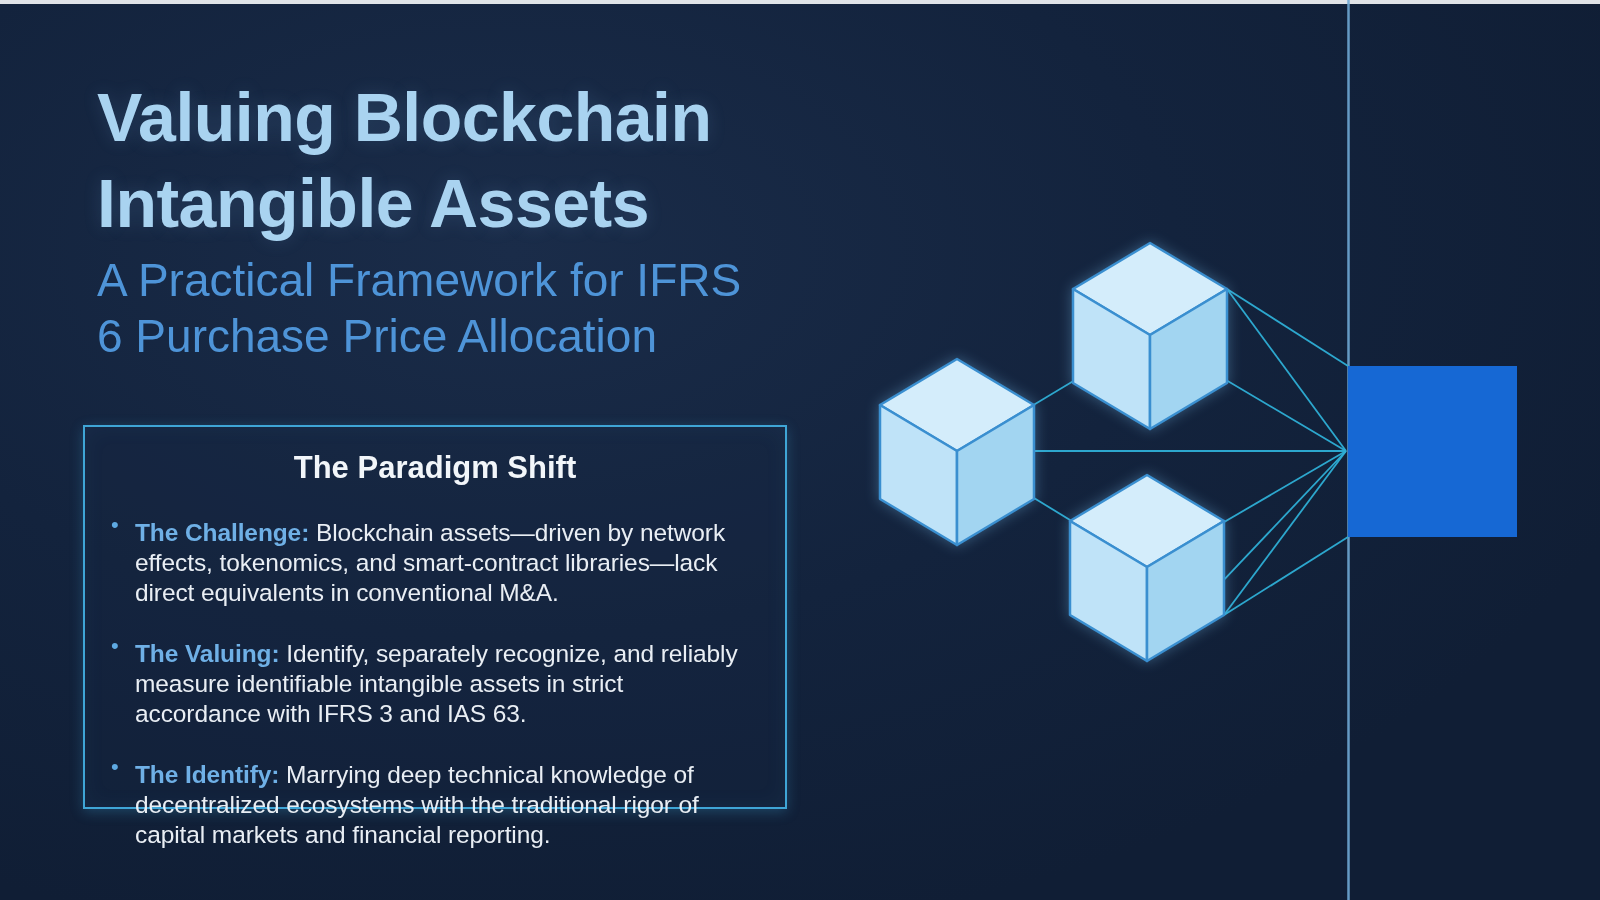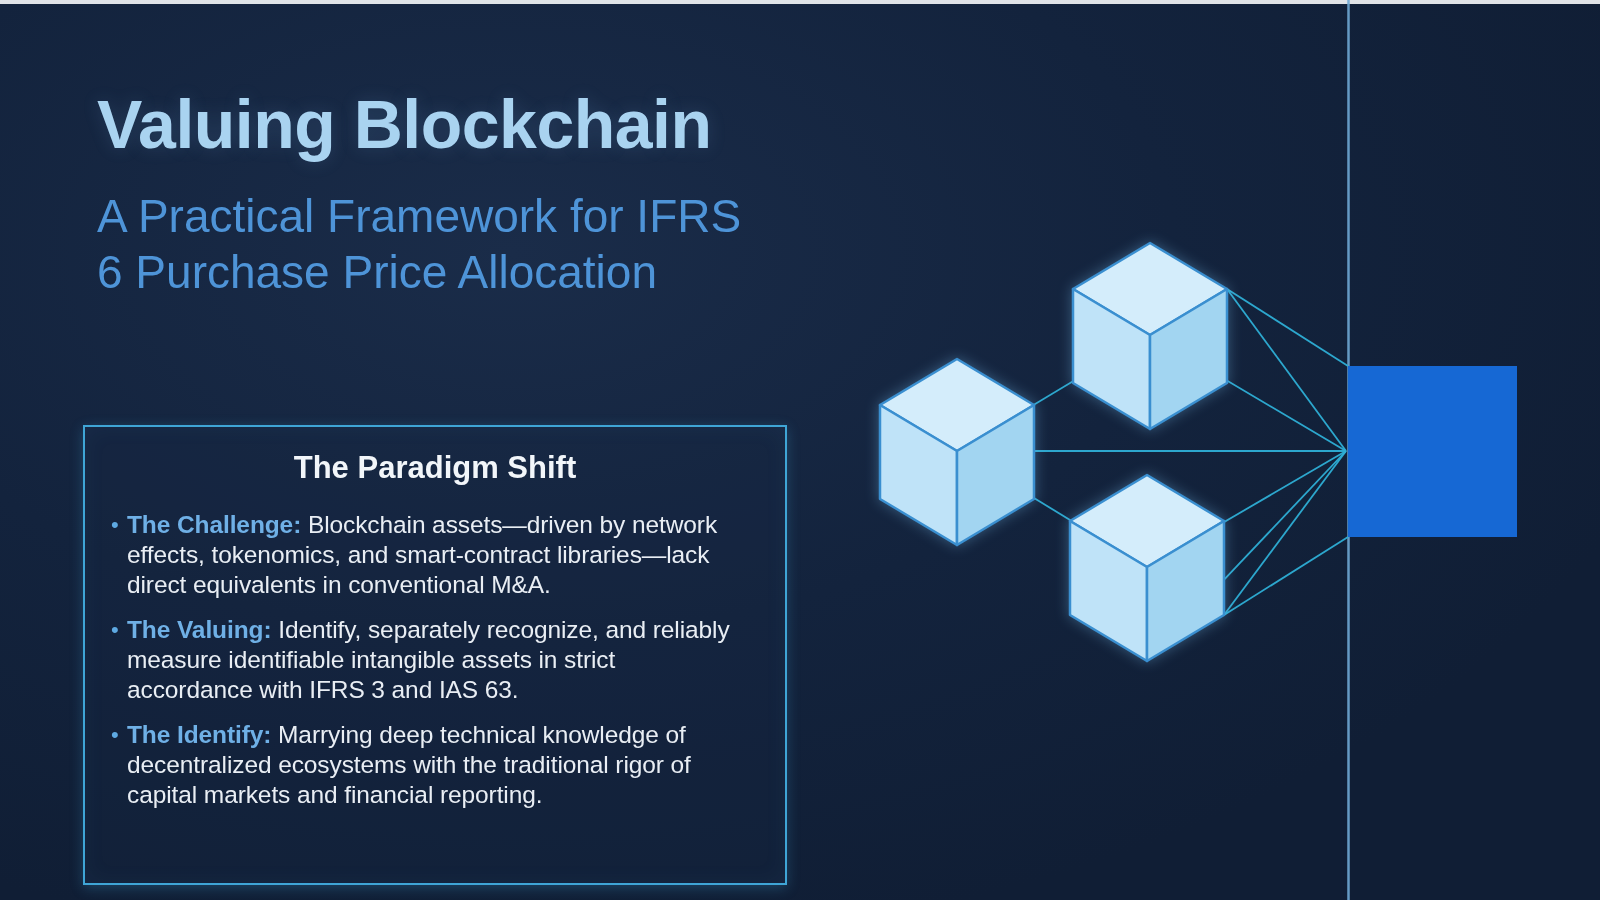--- a/index.html
+++ b/index.html
@@ -16,58 +16,58 @@
   }
 
   .top-edge {
     position: absolute; top: 0; left: 0;
     width: 100%; height: 4px;
     background: var(--top-edge);
     opacity: 0.92;
   }
 
   
-  .title-block { position: absolute; left: 97px; top: 81px; }
+  .title-block { position: absolute; left: 97px; top: 74px; }
   .title {
     font-size: 68px; line-height: 86px; font-weight: 700;
     letter-spacing: -0.5px; color: var(--title);
     text-shadow: 0 0 18px rgba(120, 180, 235, 0.18);
   }
   .title span { display: block; }
   .subtitle {
-    margin-top: 21px;
+    margin-top: 6px;
     font-size: 46px; line-height: 56px; font-weight: 400;
     color: var(--subtitle);
   }
   .subtitle span { display: block; }
 
   
   .panel {
     position: absolute; left: 83px; top: 425px;
-    width: 704px; height: 460px;
+    width: 704px; height: 384px;
     border: 2px solid var(--panel-border);
     box-shadow: 0 3px 12px rgba(64, 170, 220, 0.28),
                 inset 0 0 22px rgba(64, 140, 200, 0.07);
     background: rgba(22, 40, 68, 0.25);
   }
   .panel-heading {
     margin-top: 23px;
     text-align: center;
     font-size: 31px; line-height: 36px; font-weight: 700;
     color: var(--heading);
   }
   .bullets { list-style: none; margin-top: 24px; padding-left: 26px; }
   .bullets li { display: flex; margin-bottom: 15px; }
   .dot {
     flex: 0 0 16px; width: 16px;
     font-size: 22px; line-height: 30px;
     color: var(--bullet-dot);
   }
   .bullets p {
-    margin: 0; width: 610px;
+    margin: 8px; width: 610px;
     font-size: 24.5px; line-height: 30px;
     letter-spacing: -0.1px;
     color: var(--body-text);
   }
   .bullets strong { font-weight: 700; color: var(--bullet-label); }
 
   
   .illustration { position: absolute; left: 840px; top: 0; width: 760px; height: 900px; }
   .vline { stroke: var(--vertical-line); stroke-width: 2.5; opacity: 0.9; }
   .conn  { stroke: var(--connector-line); stroke-width: 1.8; fill: none; opacity: 0.95; }
@@ -81,20 +81,21 @@
 </head>
 <body>
 
 <div class="slide">
 
   <div class="top-edge"></div>
 
   <header class="title-block">
     <h1 class="title">
       <span>Valuing Blockchain</span>
+      <span>Intangible Assets</span>
     </h1>
     <h2 class="subtitle">
       <span>A Practical Framework for IFRS</span>
       <span>6 Purchase Price Allocation</span>
     </h2>
   </header>
 
   <section class="panel">
     <h3 class="panel-heading">The Paradigm Shift</h3>
     <ul class="bullets">

